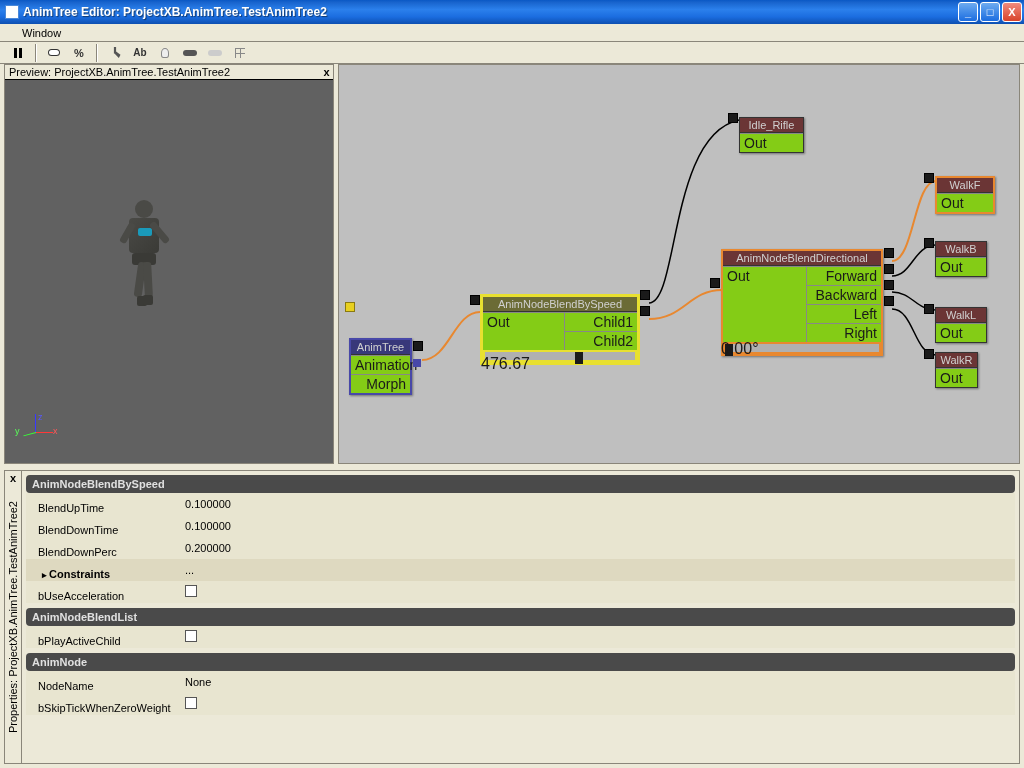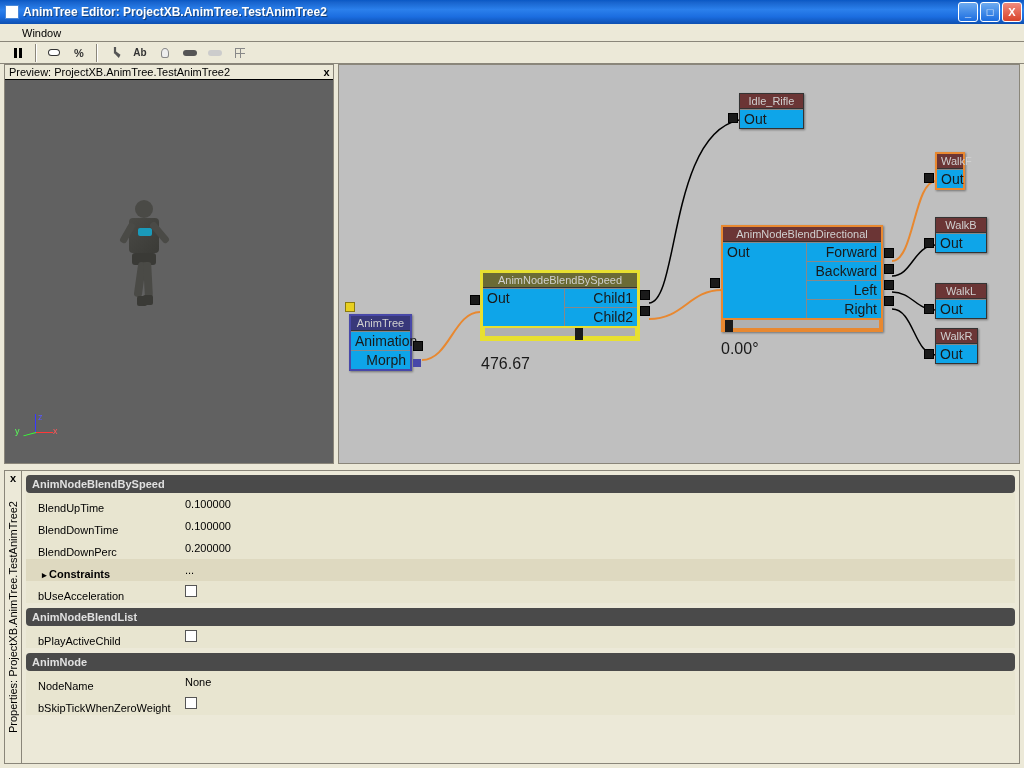--- a/index.html
+++ b/index.html
@@ -46,21 +46,21 @@
 .character .arm2{ position:absolute; left:4px; top:22px; width:7px; height:22px; background:#4a4a46; border-radius:3px; transform:rotate(30deg);}
 .character .hip{ width:24px; height:12px; background:#3a3a36; margin-left:12px; border-radius:3px;}
 .character .leg1{ position:absolute; left:16px; top:62px; width:8px; height:35px; background:#4a4a46; border-radius:3px; transform:rotate(8deg);}
 .character .leg2{ position:absolute; left:24px; top:62px; width:8px; height:35px; background:#4a4a46; border-radius:3px; transform:rotate(-3deg);}
 .character .foot1{ position:absolute; left:17px; top:96px; width:10px; height:10px; background:#3a3a36; border-radius:2px;}
 .character .foot2{ position:absolute; left:23px; top:95px; width:10px; height:10px; background:#3a3a36; border-radius:2px;}
 
 .graph { flex:1; height:400px; background:#bfbfbf; border:1px solid #8a867a; position:relative;}
 .graph svg.wires { position:absolute; left:0; top:0; width:100%; height:100%; pointer-events:none;}
 
-.node { position:absolute; background:#0ea5e9; border:1px solid #333; box-shadow:1px 1px 2px rgba(0,0,0,0.4);}
+.node { position:absolute; background:#84cc16; border:1px solid #333; box-shadow:1px 1px 2px rgba(0,0,0,0.4);margin-top:24px;}
 .node.sel-yellow { border:2px solid #e8e030; box-shadow:0 0 0 1px #e8e030;}
 .node.sel-orange { border:2px solid #e88830;}
 .node.sel-blue { border:2px solid #4848a8;}
 .node-title { background:#6b3535; color:#d0d0d0; padding:1px 4px; font-size:11px; text-align:center; border-bottom:1px solid #333;}
 .node.sel-yellow .node-title { background:#6b6b35;}
 .node.sel-blue .node-title { background:#38387a;}
 .node-row { padding:1px 4px; font-size:14px; color:#1a1a1a; border-top:1px solid #888; position:relative;}
 .node-row.right{ text-align:right;}
 .node-slider{ height:12px; background:#b0b0b0; border-top:1px solid #888; position:relative;}
 .node-slider .knob{ position:absolute; top:0; width:8px; height:12px; background:#1a1a1a;}
@@ -229,21 +229,21 @@
           <div class="knob" style="left:0;"></div>
         </div>
     </div>
     <div class="node-readout" style="left:382px; top:275px;">0.00°</div>
     <div class="connector" style="left:371px; top:213px;"></div>
     <div class="connector" style="left:545px; top:183px;"></div>
     <div class="connector" style="left:545px; top:199px;"></div>
     <div class="connector" style="left:545px; top:215px;"></div>
     <div class="connector" style="left:545px; top:231px;"></div>
 
-    <div class="node sel-orange" style="left:596px; top:87px; width:30px;">
+    <div class="node sel-orange" style="left:596px; top:87px; width:60px;">
       <div class="node-title">WalkF</div>
       <div class="node-row">Out</div>
     </div>
     <div class="connector" style="left:585px; top:108px;"></div>
 
     <div class="node" style="left:596px; top:152px; width:52px;">
       <div class="node-title">WalkB</div>
       <div class="node-row">Out</div>
     </div>
     <div class="connector" style="left:585px; top:173px;"></div>

